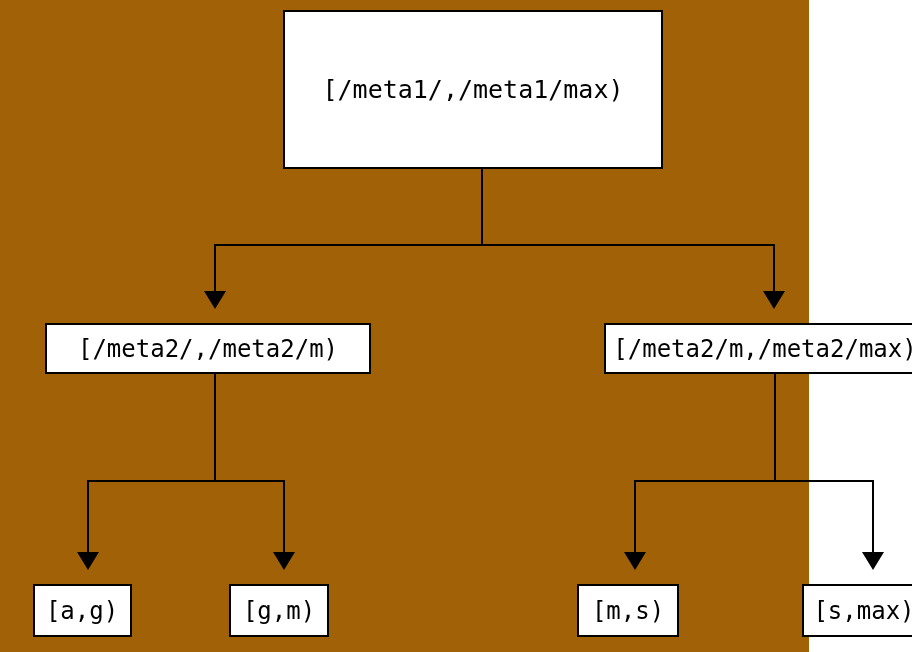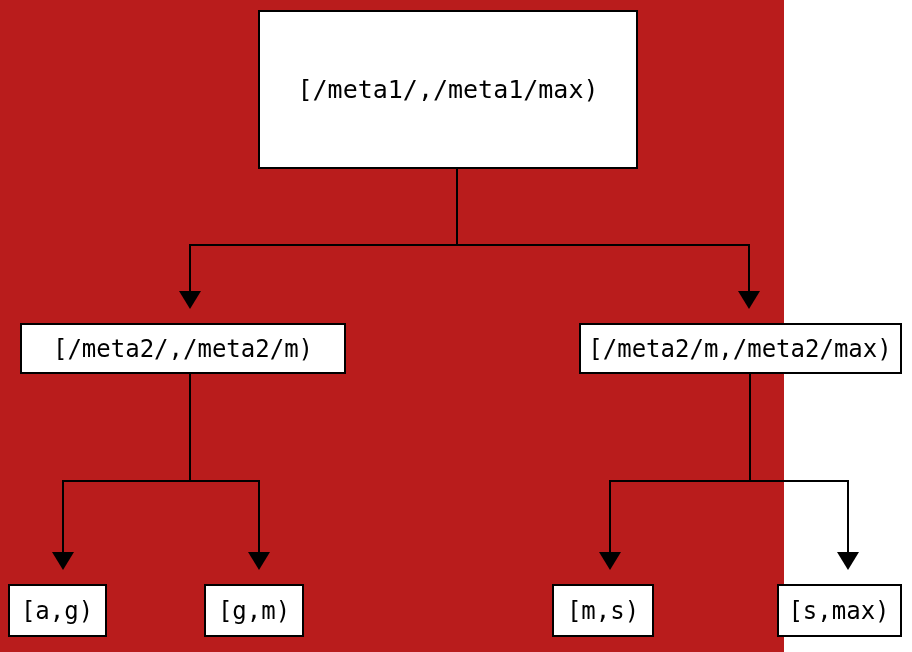--- a/index.html
+++ b/index.html
@@ -11,21 +11,22 @@
   body {
     width: 912px;
     height: 652px;
     font-family: "DejaVu Sans Mono", "Liberation Mono", monospace;
     overflow: hidden;
   }
   #diagram-root {
     position: relative;
     width: 784px;
     height: 652px;
-    background: #b91c1c;
+    background: #a16207;
+    padding-left: 25px;
   }
   svg#tree-svg {
     display: block;
     width: 912px;
     height: 652px;
   }
   .node-box {
     fill: #ffffff;
     stroke: #000000;
     stroke-width: 2.4;

